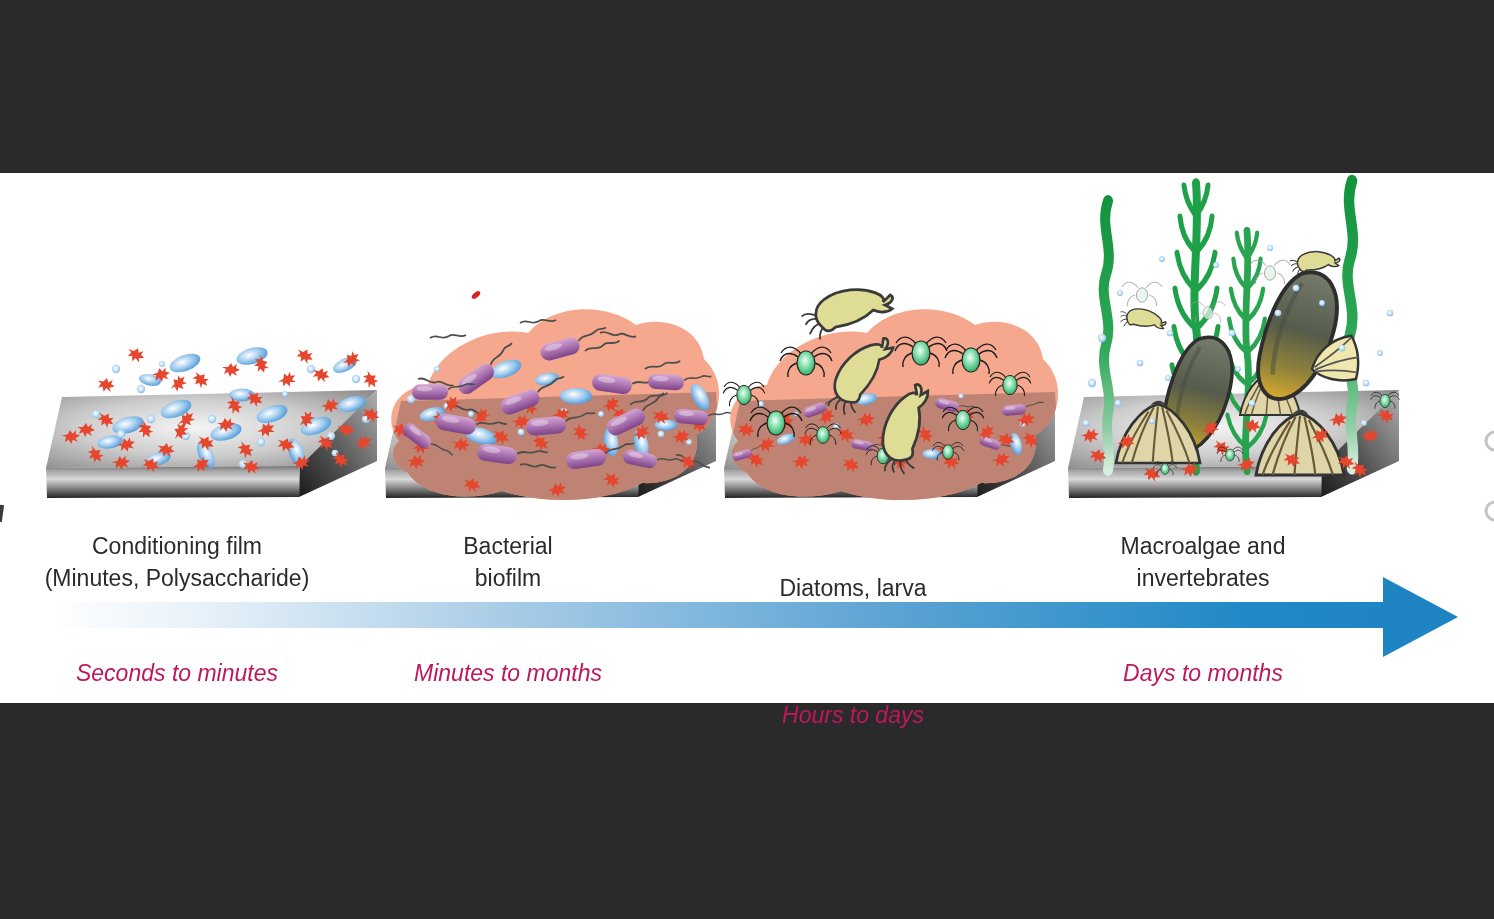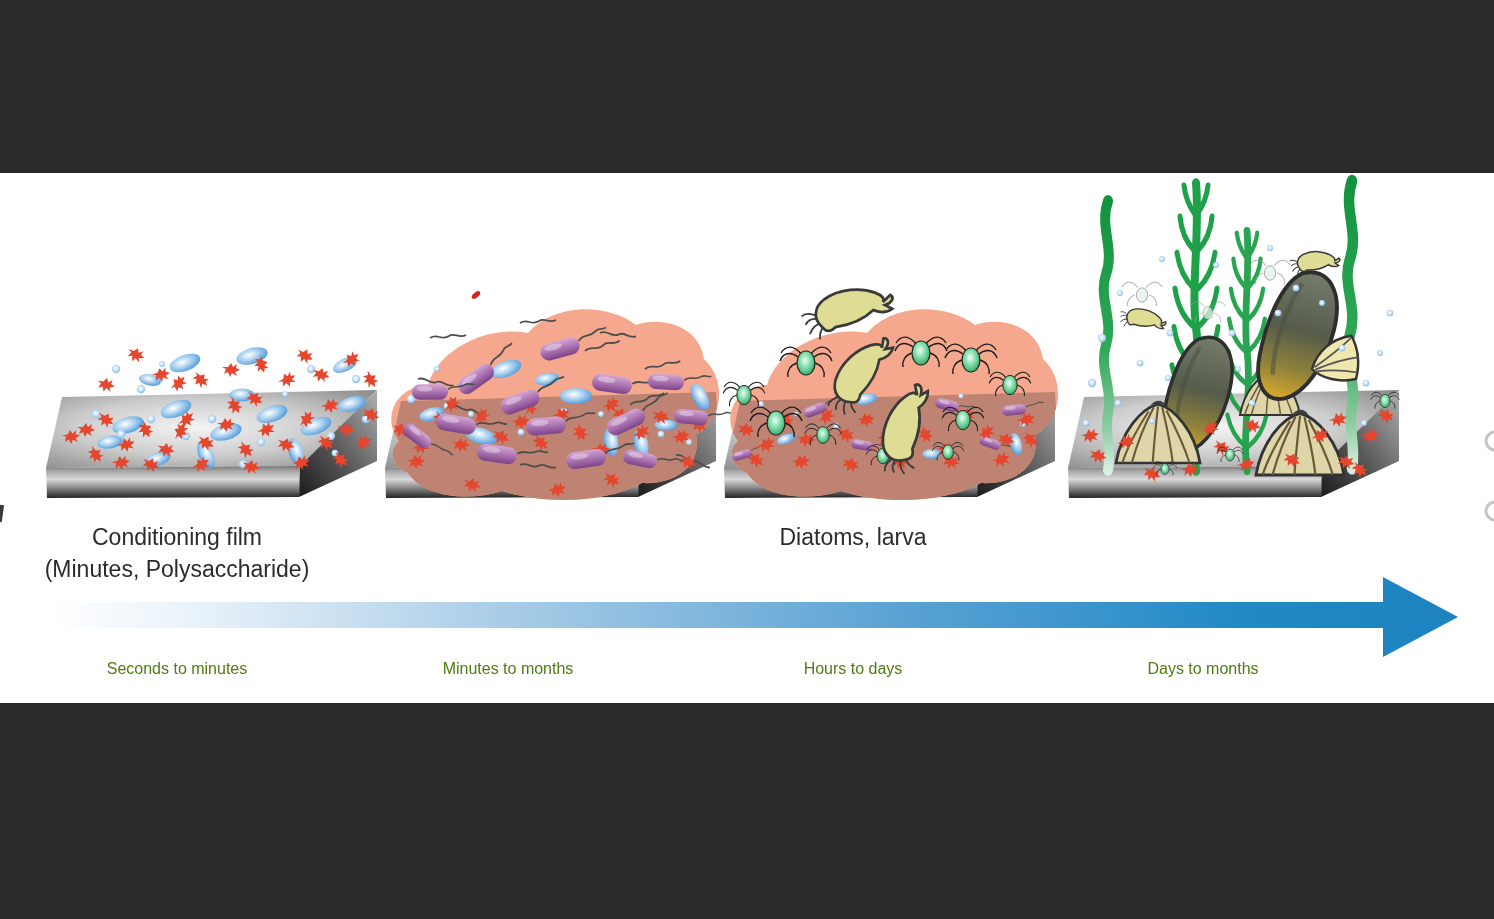--- a/index.html
+++ b/index.html
@@ -3,25 +3,25 @@
 <meta charset="utf-8">
 <style>
   html,body{margin:0;padding:0;background:#1a1a1a;}
   .stage{position:relative;width:1494px;height:919px;overflow:hidden;
          font-family:"Liberation Sans","DejaVu Sans",sans-serif;}
   .letterbox{position:absolute;left:0;width:100%;}
   .letterbox.top{top:0;height:173px;}
   .letterbox.bottom{top:703px;height:216px;}
   .canvas{position:absolute;left:0;top:173px;width:1494px;height:530px;background:#FFFFFF;}
   .artwork{position:absolute;left:0;top:0;}
-  .stage-label{position:absolute;top:348px;width:340px;text-align:center;
+  .stage-label{position:absolute;top:357px;width:340px;text-align:center;
                font-size:23px;line-height:32px;color:#2B2B2B;}
   .time-label{position:absolute;top:487px;width:340px;text-align:center;
-              font-size:16px;color:#4d7c0f;}
-  .l1{left:7px;} .l2{left:338px;} .l3{left:683px;} .l4{left:1033px;}
+              font-size:23px;font-style:italic;color:#be185d;}
+  .l1{left:7px;} .l2{left:338px;} .l3{left:683px;margin-top:42px;} .l4{left:1033px;}
 </style>
 </head>
 <body>
 
 <div class="stage">
   <div class="letterbox top" style="background:#2A2A2B;"></div>
   <div class="letterbox bottom" style="background:#2A2A2B;"></div>
 
   <div class="canvas">
 
@@ -503,24 +503,30 @@
         <rect x="-1" y="332" width="4" height="17" fill="#3A3A3A" transform="rotate(8 1 340)"></rect>
         <circle cx="1495" cy="268" r="9" fill="none" stroke="#C4C4C4" stroke-width="3"></circle>
         <circle cx="1495" cy="338" r="9" fill="none" stroke="#C4C4C4" stroke-width="3"></circle>
       </g>
     </svg>
 
     <div class="stage-label l1">
       <div>Conditioning film</div>
       <div>(Minutes, Polysaccharide)</div>
     </div>
+    <div class="stage-label l2">
+      <div>Bacterial</div>
+      <div>biofilm</div>
+    </div>
     <div class="stage-label l3">
       <div>Diatoms, larva</div>
     </div>
     <div class="stage-label l4">
+      <div>Macroalgae and</div>
+      <div>invertebrates</div>
     </div>
 
     <div class="time-label l1">Seconds to minutes</div>
     <div class="time-label l2">Minutes to months</div>
     <div class="time-label l4">Days to months</div>
     <div class="time-label l3">Hours to days</div>
   </div>
 </div>
 
 </body></html>

